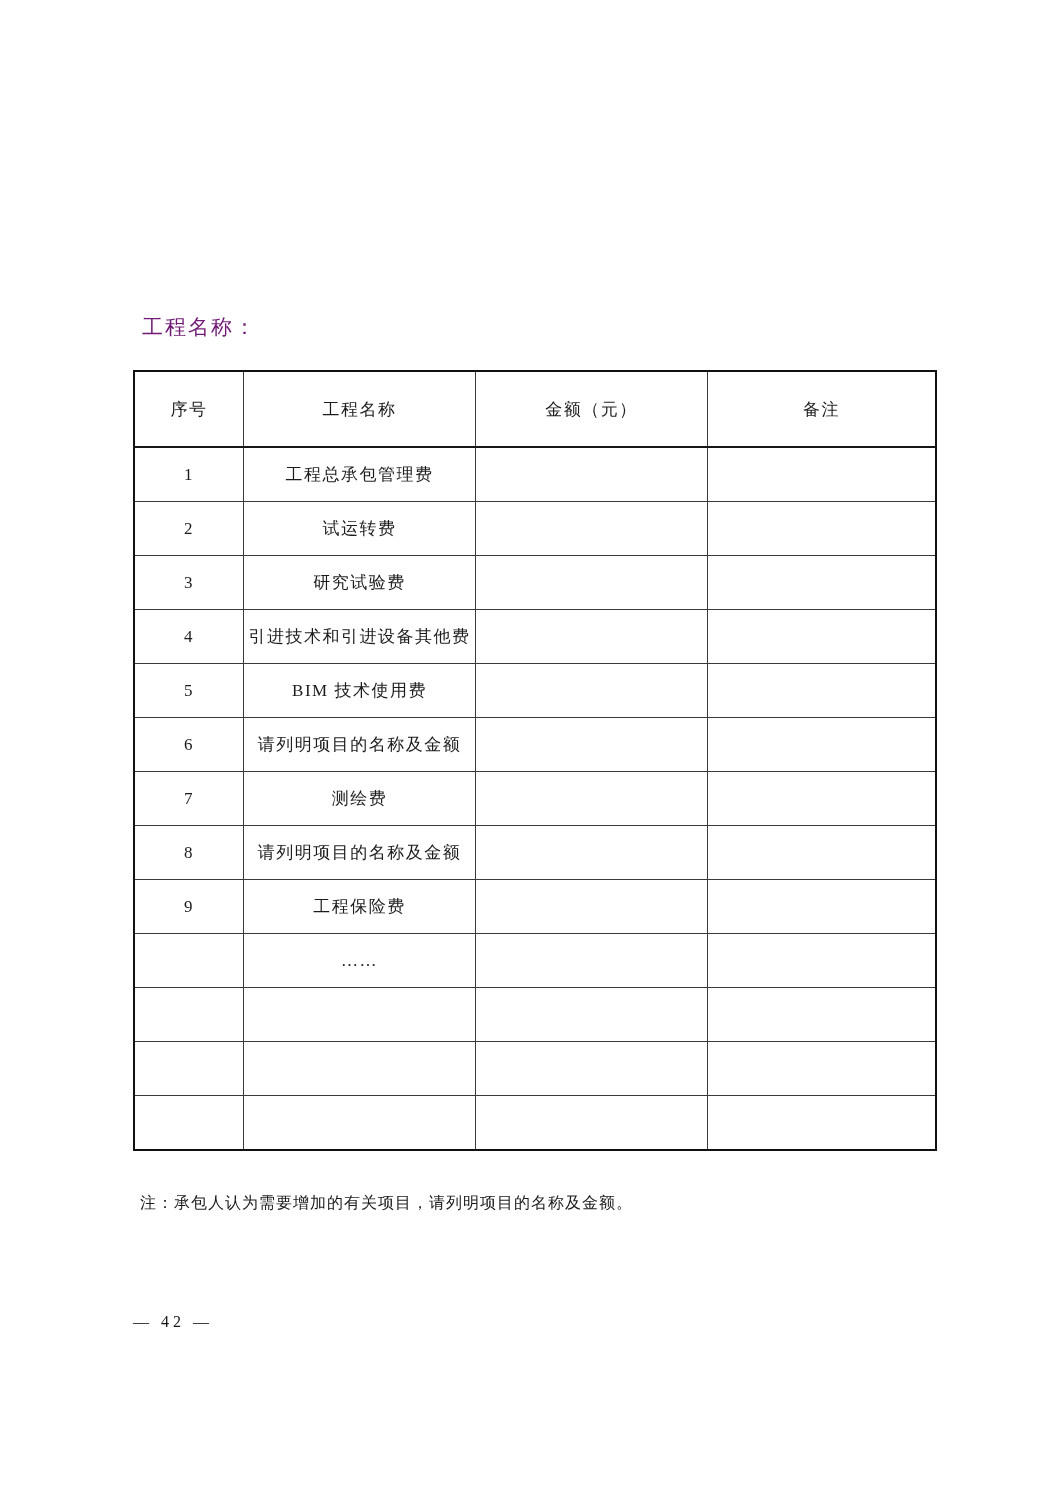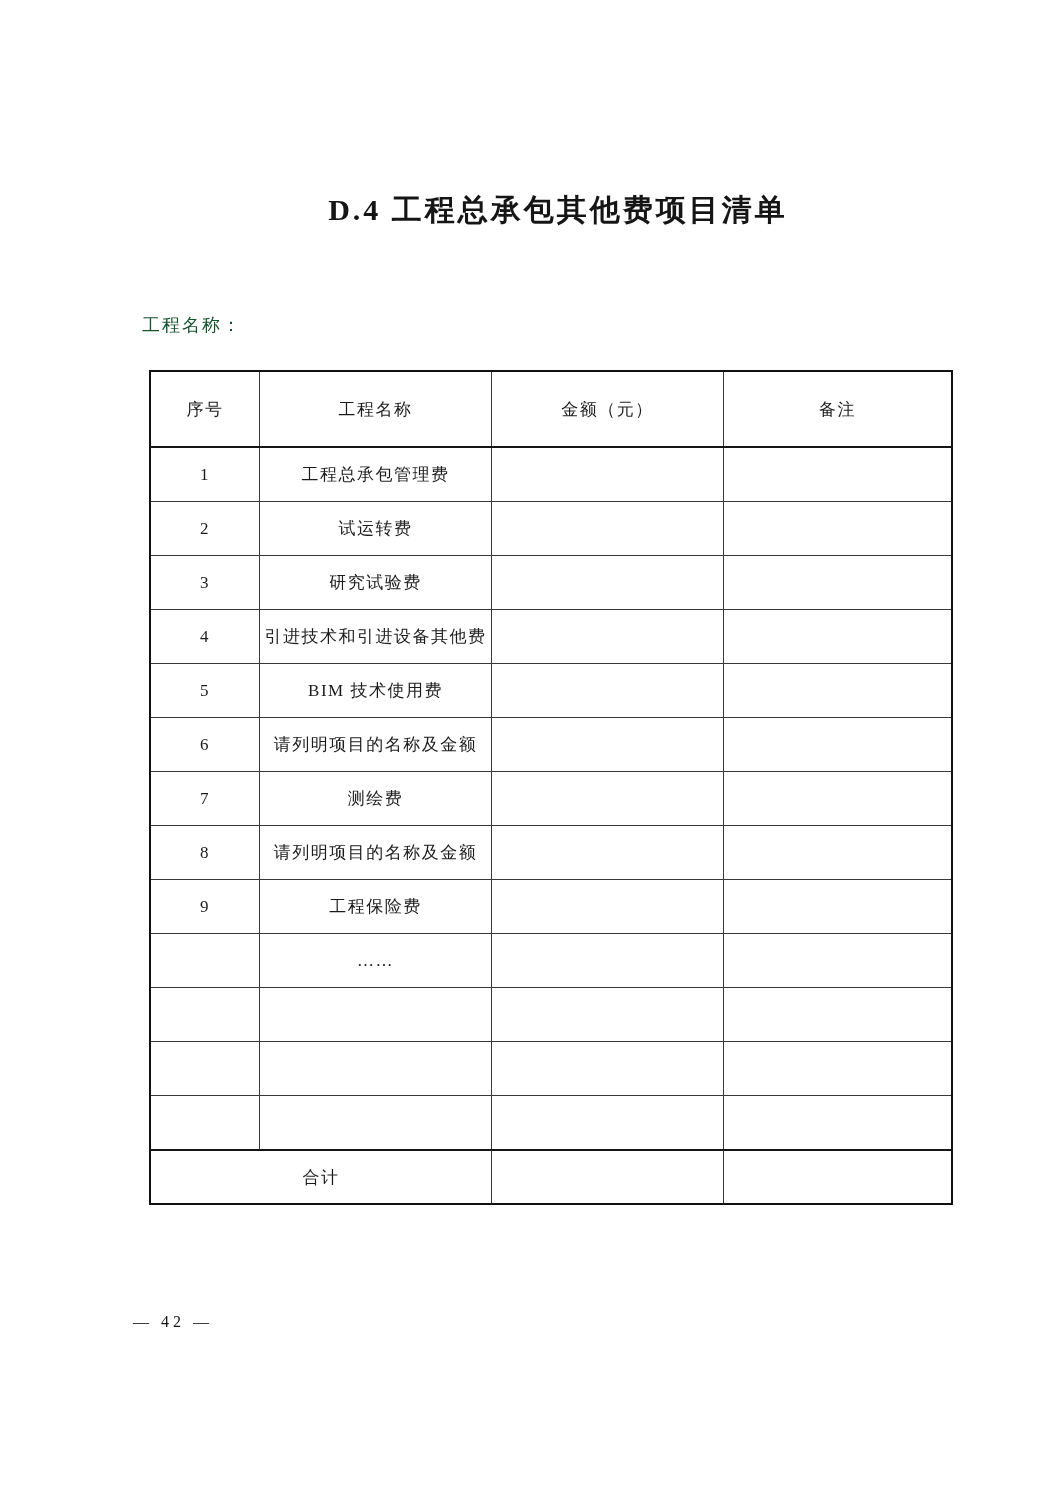--- a/index.html
+++ b/index.html
@@ -26,28 +26,28 @@
     font-size: 30px;
     font-weight: bold;
     letter-spacing: 3px;
     color: #151515;
     margin: 0;
   }
   .project-label {
     position: absolute;
     top: 313px;
     left: 142px;
-    font-size: 18px;
+    font-size: 21px;
     letter-spacing: 2px;
-    color: #14532d;
+    color: #701a75;
   }
   table.fee-table {
     position: absolute;
     top: 370px;
-    left: 149px;
+    left: 133px;
     width: 765px;
     border-collapse: collapse;
     table-layout: fixed;
     border: 2px solid #111111;
   }
   table.fee-table th,
   table.fee-table td {
     border: 1px solid #3a3a3a;
     text-align: center;
     vertical-align: middle;
@@ -89,21 +89,20 @@
     font-size: 16px;
     letter-spacing: 4px;
     color: #151515;
   }
 </style>
 </head>
 <body>
 
 <div class="page">
 
-  <h1 class="title">D.4 工程总承包其他费项目清单</h1>
 
   <div class="project-label">工程名称：</div>
 
   <table class="fee-table">
     <thead>
       <tr>
         <th class="col-no">序号</th>
         <th class="col-name">工程名称</th>
         <th class="col-amount">金额（元）</th>
         <th class="col-remark">备注</th>
@@ -181,24 +180,20 @@
         <td></td>
         <td></td>
         <td></td>
       </tr>
       <tr>
         <td></td>
         <td></td>
         <td></td>
         <td></td>
       </tr>
-      <tr class="total-row">
-        <td colspan="2">合计</td>
-        <td></td>
-        <td></td>
-      </tr>
     </tbody>
   </table>
 
+  <div class="note">注：承包人认为需要增加的有关项目，请列明项目的名称及金额。</div>
 
   <div class="footer">— 42 —</div>
 
 </div>
 
 </body></html>

